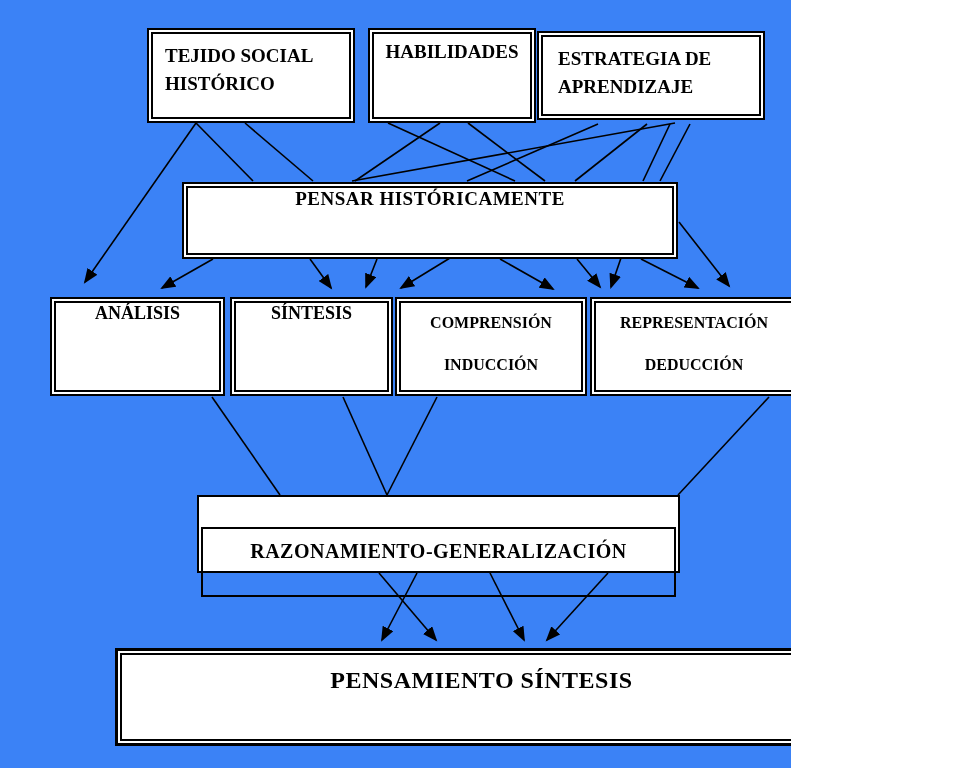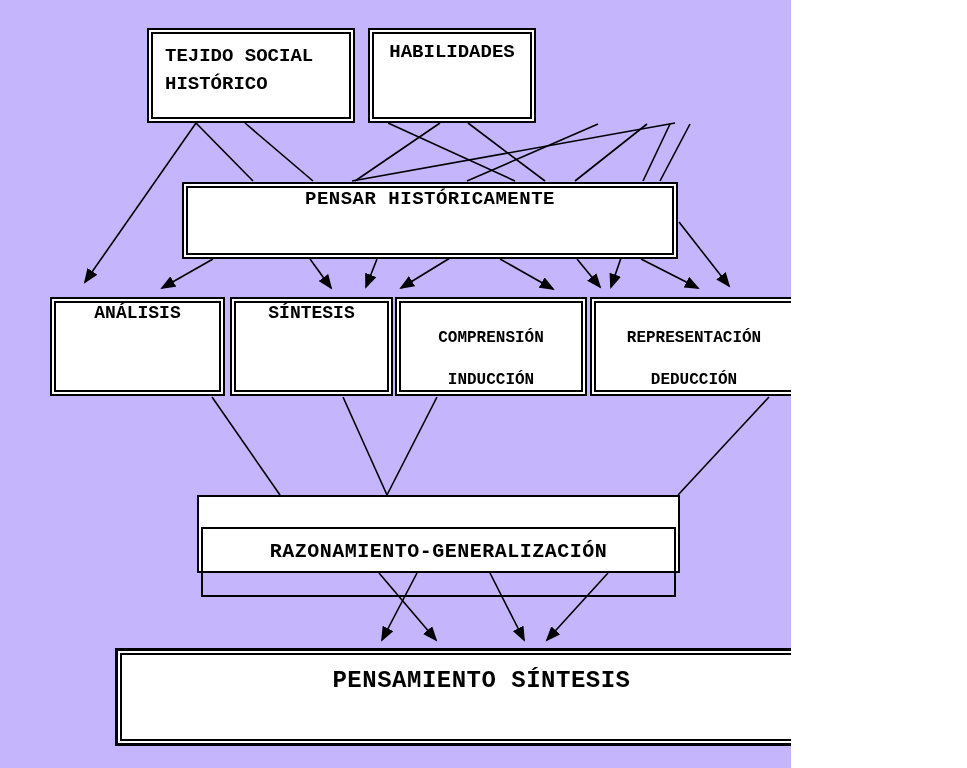--- a/index.html
+++ b/index.html
@@ -4,23 +4,23 @@
 <style>
   html, body {
     margin: 0;
     padding: 0;
     background: #ffffff;
   }
   #canvas {
     position: relative;
     width: 791px;
     height: 768px;
-    background: #c4b5fd;
+    background: #3b82f6;
     overflow: hidden;
-    font-family: Liberation Mono, monospace;
+    font-family: Liberation Serif, serif;
   }
   #edges-svg {
     position: absolute;
     left: 0;
     top: 0;
     width: 967px;
     height: 768px;
     pointer-events: none;
   }
   .node {
@@ -60,21 +60,21 @@
   #pensar        { left: 182px; top: 182px; width: 496px; height: 77px; }
   #pensar .inner { font-size: 19px; letter-spacing: 0.5px; }
 
   
   #analisis, #sintesis, #comprension, #representacion { top: 297px; height: 99px; }
   #analisis       { left: 50px;  width: 175px; }
   #sintesis       { left: 230px; width: 163px; }
   #comprension    { left: 395px; width: 192px; }
   #representacion { left: 590px; width: 208px; }
   #analisis .inner, #sintesis .inner { font-size: 18px; }
-  #comprension .inner, #representacion .inner { padding-top: 26px; font-size: 16px; }
+  #comprension .inner, #representacion .inner { padding-top: 11px; font-size: 16px; }
   #comprension .line2    { margin-top: 24px; }
   #representacion .line2 { margin-top: 24px; }
 
   
   #razonamiento        { left: 197px; top: 495px; width: 483px; height: 78px; }
   #razonamiento .inner { padding-top: 11px; font-size: 20px; letter-spacing: 0.5px; margin-top: 28px; }
 
   
   #pensamiento        { left: 115px; top: 648px; width: 733px; height: 98px; border-width: 3px; }
   #pensamiento .inner { padding-top: 12px; font-size: 24px; letter-spacing: 0.5px; }
@@ -126,20 +126,26 @@
       <span class="line2">HISTÓRICO</span>
     </div>
   </div>
 
   <div class="node" id="habilidades">
     <div class="inner">
       <span class="line1">HABILIDADES</span>
     </div>
   </div>
 
+  <div class="node" id="estrategia">
+    <div class="inner align-left">
+      <span class="line1">ESTRATEGIA DE</span>
+      <span class="line2">APRENDIZAJE</span>
+    </div>
+  </div>
 
   <div class="node" id="pensar">
     <div class="inner">
       <span class="line1">PENSAR HISTÓRICAMENTE</span>
     </div>
   </div>
 
   <div class="node" id="analisis">
     <div class="inner">
       <span class="line1">ANÁLISIS</span>

